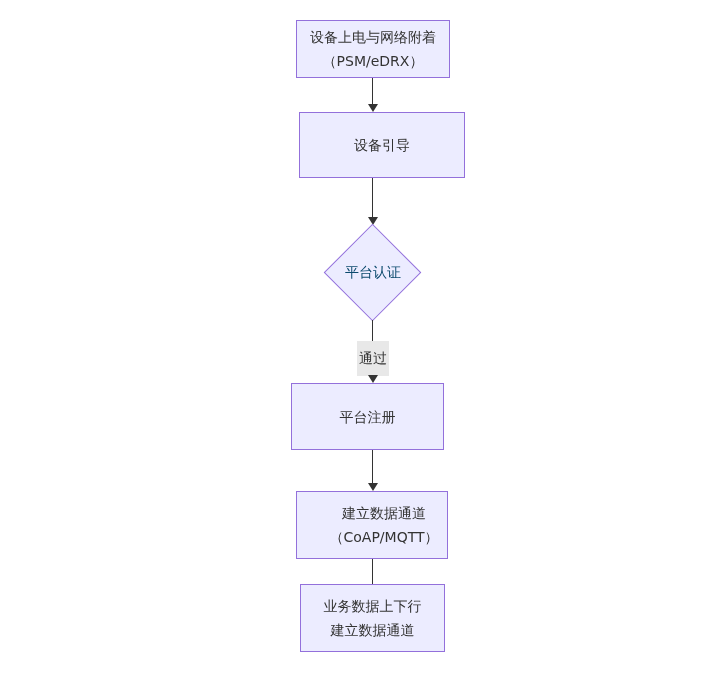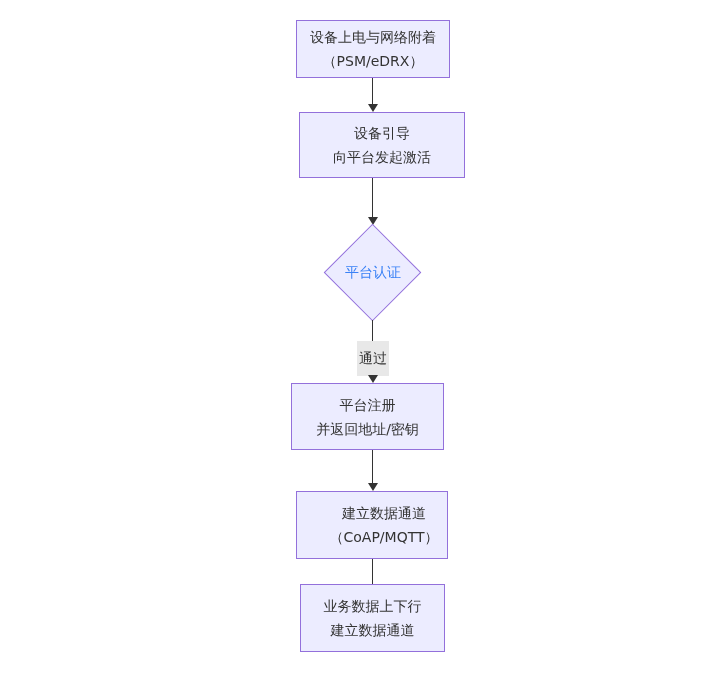--- a/index.html
+++ b/index.html
@@ -32,21 +32,21 @@
   }
   .diamond-shape {
     position: absolute;
     box-sizing: border-box;
     background: #ECECFF;
     border: 1px solid #9370DB;
     transform: rotate(45deg);
   }
   .diamond-label {
     position: absolute;
-    color: #3b82f6;
+    color: #0c4a6e;
     font-size: 14px;
     line-height: 20px;
     text-align: center;
     white-space: nowrap;
     transform: translate(-50%, -50%);
   }
   .edge-line {
     position: absolute;
     width: 1px;
     background: #333333;
@@ -79,36 +79,34 @@
   <div class="node-box" style="left:296px; top:20px; width:154px; height:58px;">
     <span class="line">设备上电与网络附着</span>
     <span class="line">（PSM/eDRX）</span>
   </div>
 
   <div class="edge-line" style="left:372px; top:78px; height:26px;"></div>
   <div class="arrow-head" style="left:368px; top:104px;"></div>
 
   <div class="node-box" style="left:299px; top:112px; width:166px; height:66px;">
     <span class="line">设备引导</span>
-    <span class="line">向平台发起激活</span>
   </div>
 
   <div class="edge-line" style="left:372px; top:178px; height:39px;"></div>
   <div class="arrow-head" style="left:368px; top:217px;"></div>
 
   <div class="diamond-shape" style="left:338px; top:238px; width:69px; height:69px;"></div>
   <div class="diamond-label" style="left:373px; top:272px;">平台认证</div>
 
   <div class="edge-line" style="left:372px; top:320px; height:55px;"></div>
   <div class="edge-label" style="left:373px; top:341px;">通过</div>
   <div class="arrow-head" style="left:368px; top:375px;"></div>
 
   <div class="node-box" style="left:291px; top:383px; width:153px; height:67px;">
     <span class="line">平台注册</span>
-    <span class="line">并返回地址/密钥</span>
   </div>
 
   <div class="edge-line" style="left:372px; top:450px; height:33px;"></div>
   <div class="arrow-head" style="left:368px; top:483px;"></div>
 
   <div class="node-box" style="left:296px; top:491px; width:152px; height:68px;padding-left:24px;">
     <span class="line">建立数据通道</span>
     <span class="line">（CoAP/MQTT）</span>
   </div>
 

